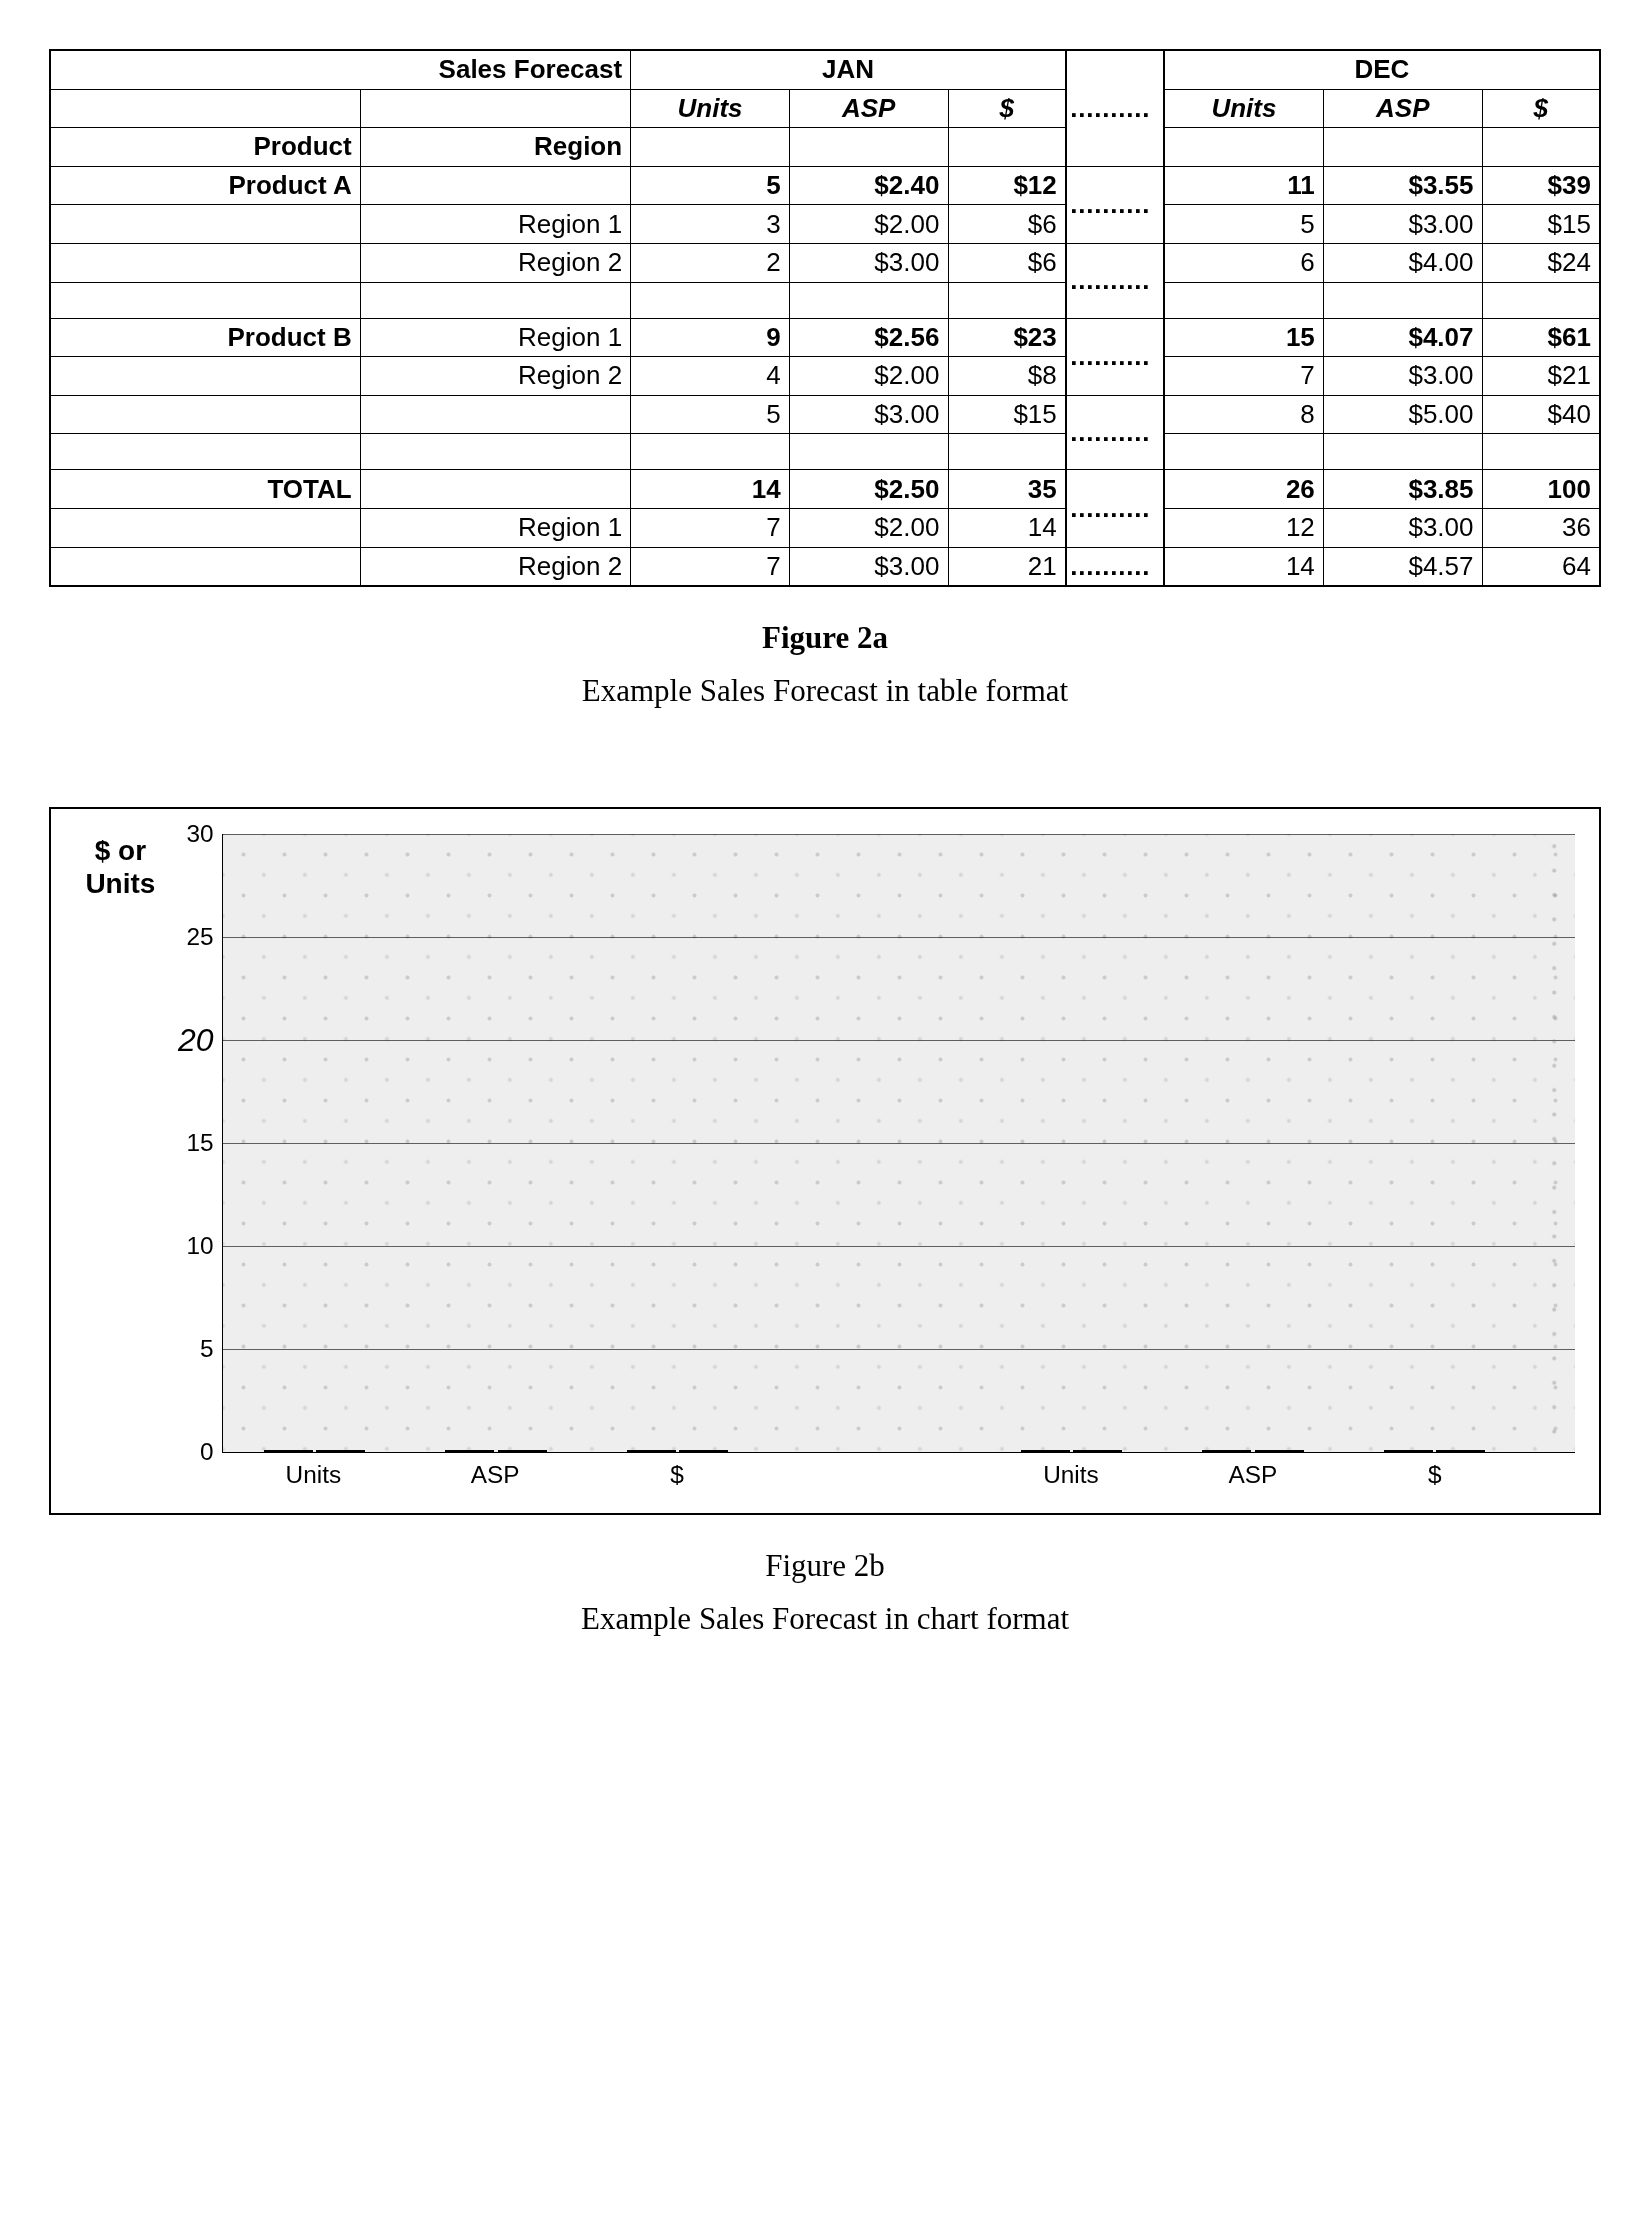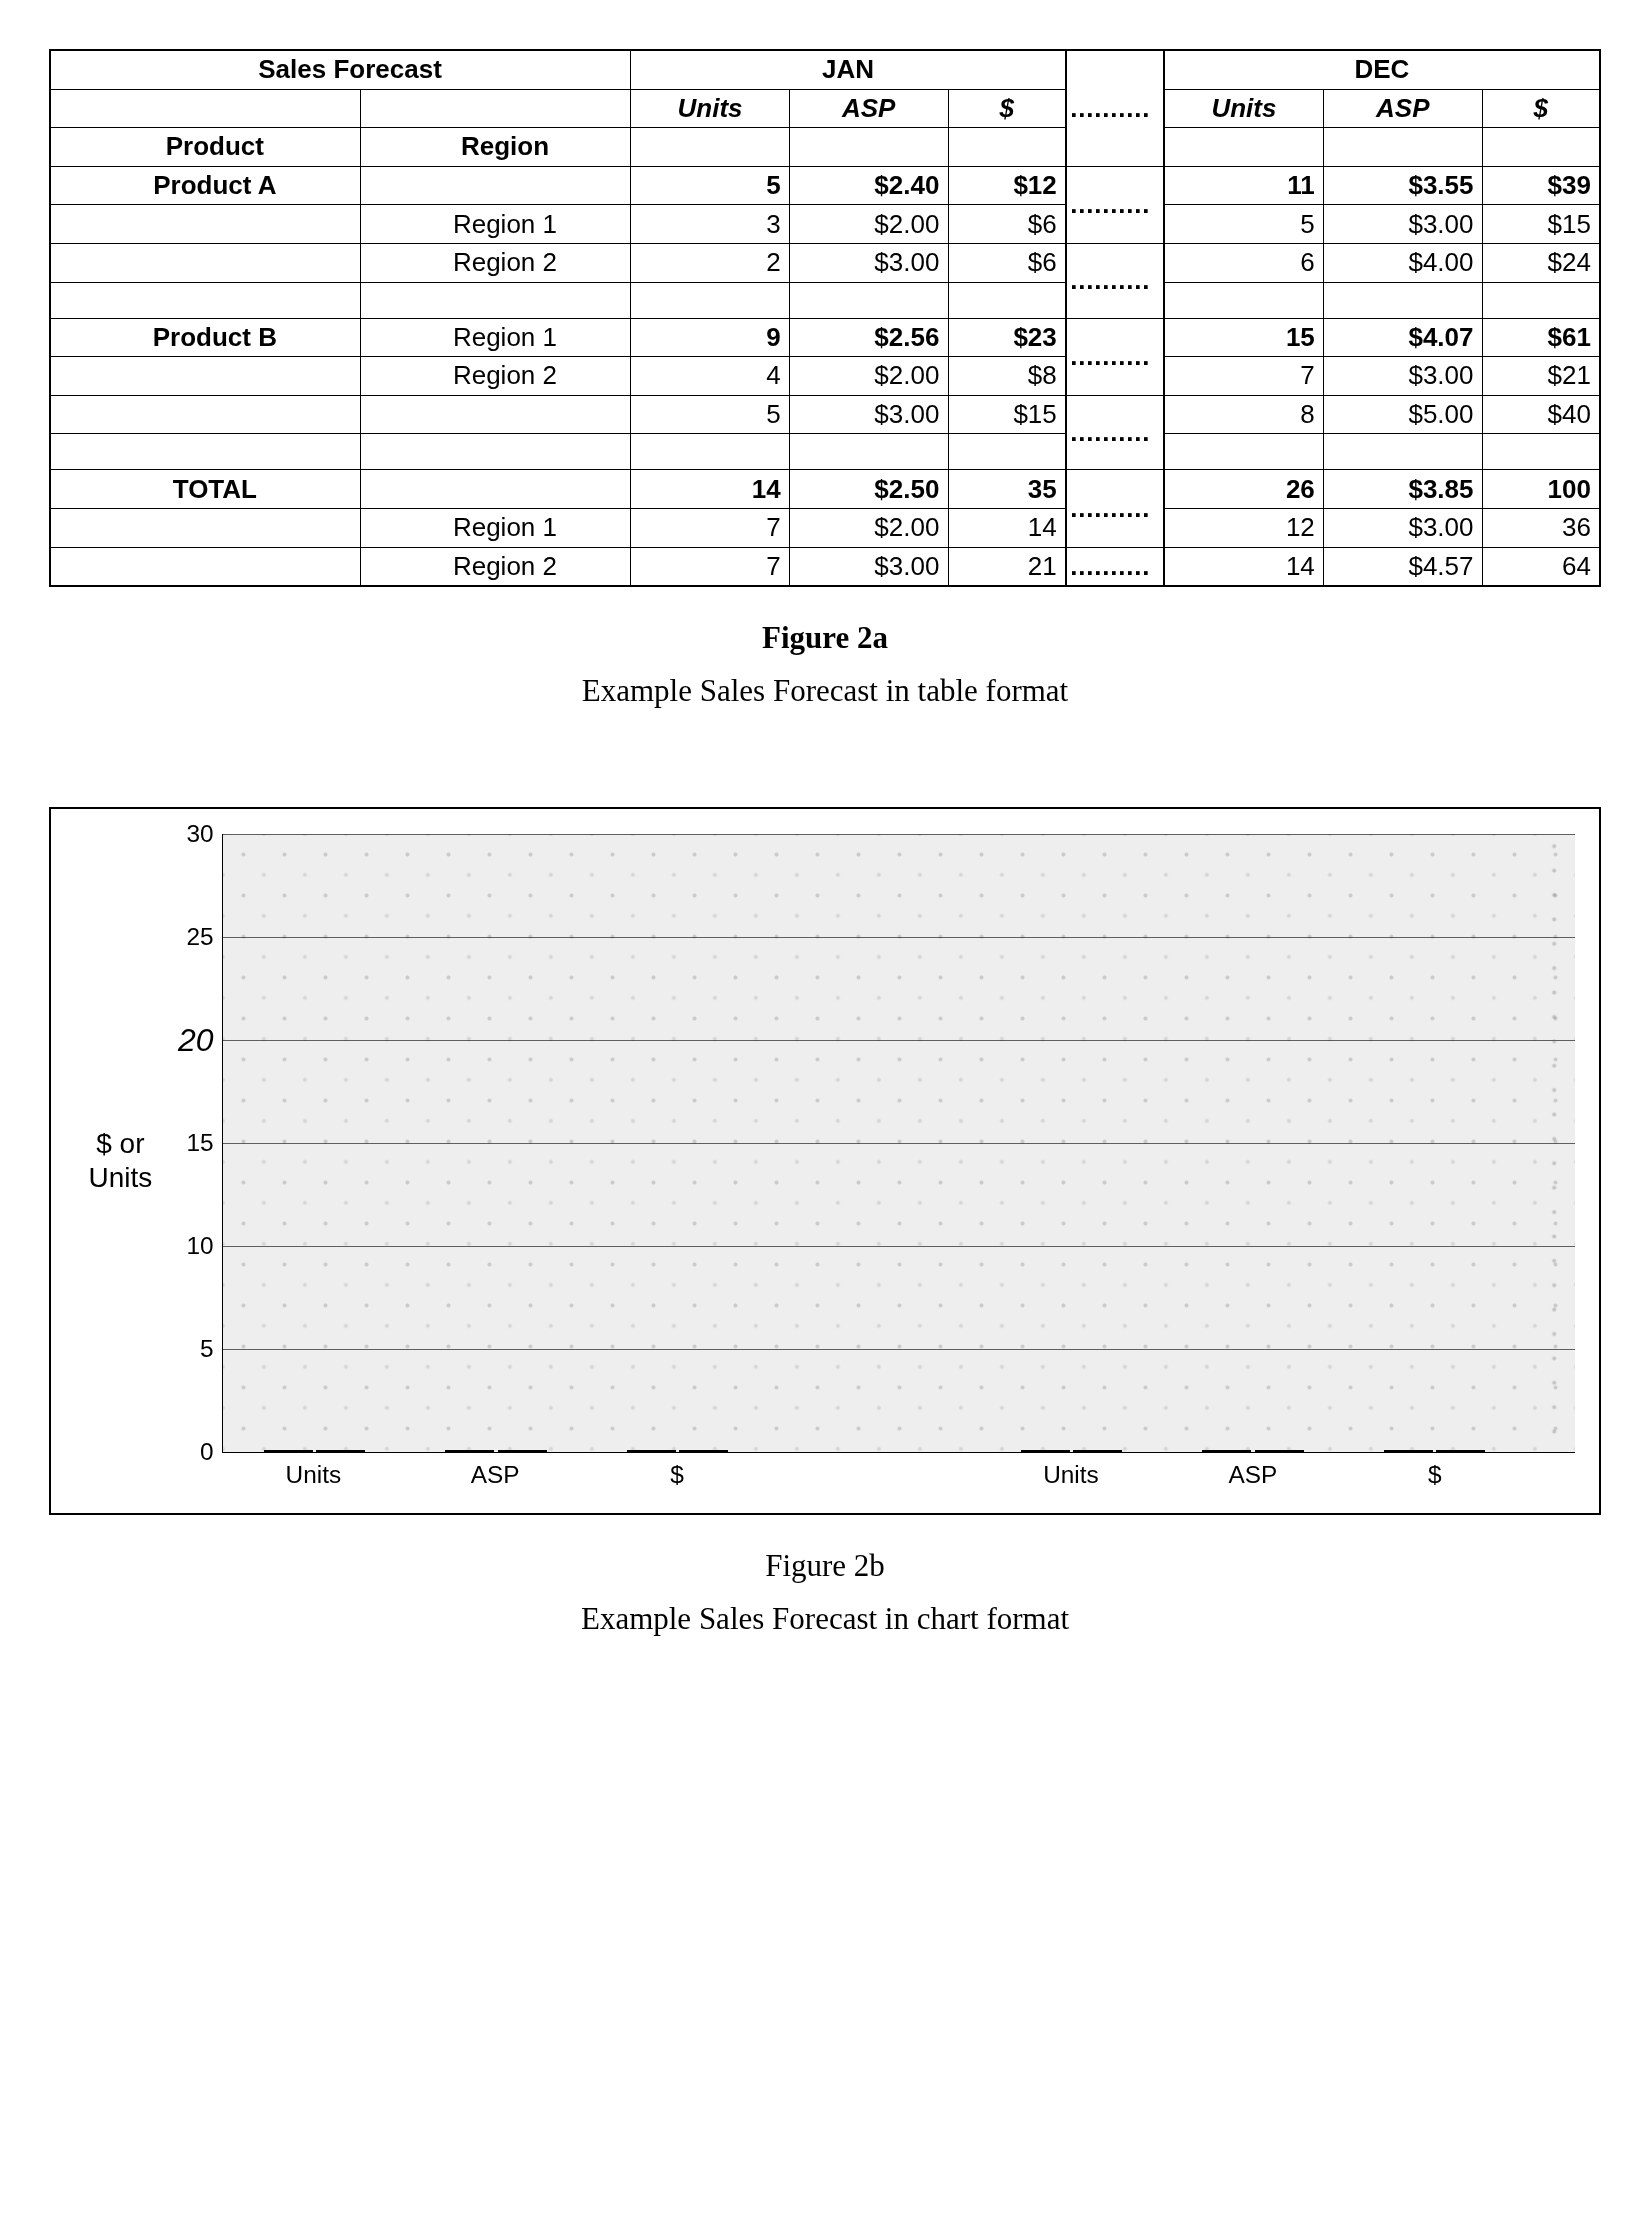--- a/index.html
+++ b/index.html
@@ -21,21 +21,21 @@
     border: 0.8px solid #000;
     padding: 3.3px 8.1px;
     height: 36px;
     vertical-align: middle;
   }
   table.sales .hdr-top td { border-top: 2.4px solid #000; }
   table.sales td.bold { font-weight: bold; }
   table.sales td.italic { font-style: italic; font-weight: bold; text-align: center; }
   table.sales td.center { text-align: center; }
   table.sales td.right { text-align: right; }
-  table.sales td.left { text-align: center; padding-left: 27px; }
+  table.sales td.left { text-align: right; padding-left: 27px; }
   table.sales td.dots {
     border-left: 2.4px solid #000;
     border-right: 2.4px solid #000;
     text-align: left;
     font-weight: bold;
     letter-spacing: 0.8px;
     padding-left: 3.3px;
     padding-right: 3.3px;
     width: 98px;
   }
@@ -58,23 +58,23 @@
     border: 2.4px solid #000;
     padding: 24.4px 24.4px 24.4px 24.4px;
     margin-top: 49px;
   }
   .chart-inner {
     display: flex;
     align-items: stretch;
   }
   .ylabel {
     display: flex;
-    align-items: center;
+    align-items: flex-start;
     justify-content: center;
-    font-weight: normal;
+    font-weight: bold;
     font-size: 28px;
     width: 90px;
     line-height: 1.2;
     text-align: center;
   }
   .plot-wrap { flex: 1; position: relative; }
   .plot {
     position: relative;
     margin-left: 57px;
     height: 619px;

